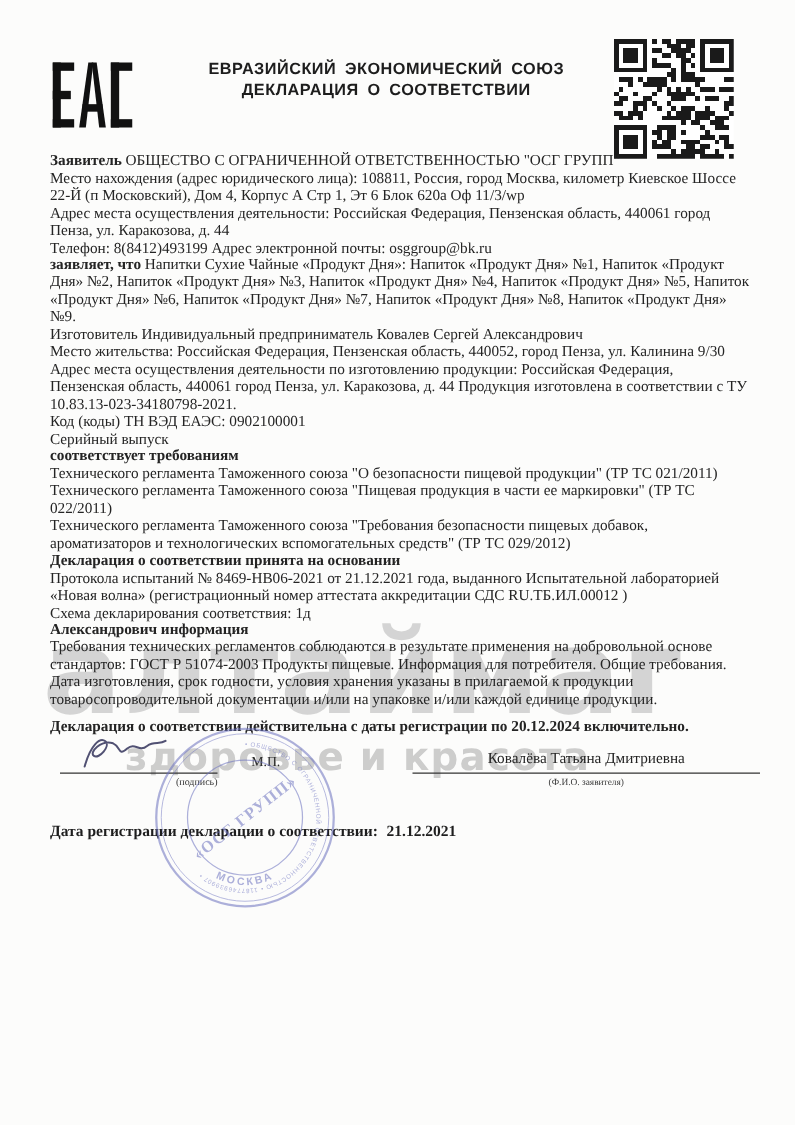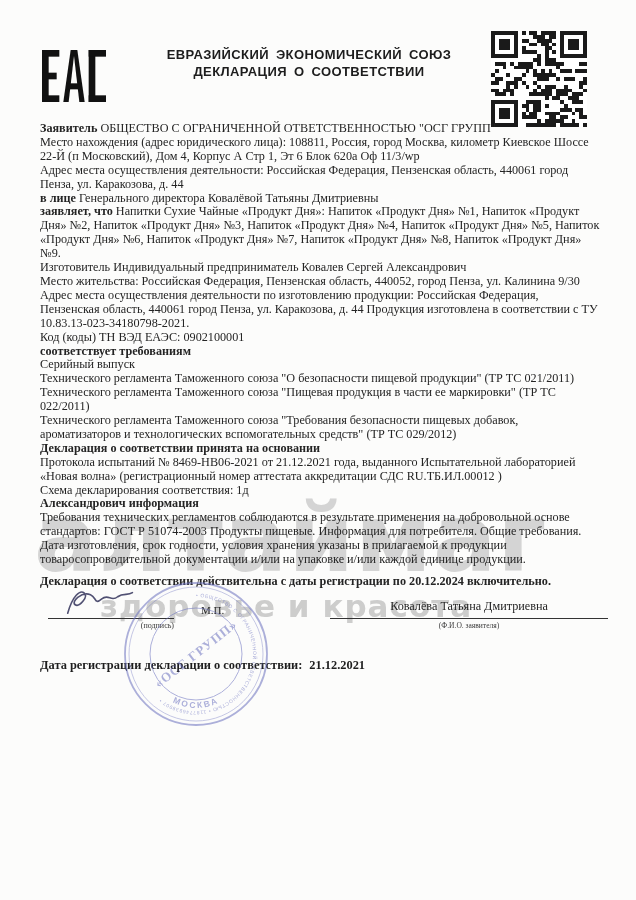--- a/index.html
+++ b/index.html
@@ -305,30 +305,29 @@
           <rect x="24" y="24" width="1" height="1"></rect>
         </g>
     </svg>
   </div>
 
   <div class="doc-body">
     <p class="ln"><b>Заявитель</b>
       <span>ОБЩЕСТВО С ОГРАНИЧЕННОЙ ОТВЕТСТВЕННОСТЬЮ "ОСГ ГРУПП"</span></p>
     <p class="ln"><span>Место нахождения (адрес юридического лица): 108811, Россия, город Москва, километр Киевское Шоссе 22-Й (п Московский), Дом 4, Корпус А Стр 1, Эт 6 Блок 620а Оф 11/3/wp</span></p>
     <p class="ln"><span>Адрес места осуществления деятельности: Российская Федерация, Пензенская область, 440061 город Пенза, ул. Каракозова, д. 44</span></p>
-    <p class="ln"><b>в лице</b>
-      <span>Генерального директора Ковалёвой Татьяны Дмитриевны</span></p>
+    <p class="ln"><span>Телефон: 8(8412)493199 Адрес электронной почты: osggroup@bk.ru</span></p>
     <p class="ln"><b>заявляет, что</b>
       <span>Напитки Сухие Чайные «Продукт Дня»: Напиток «Продукт Дня» №1, Напиток «Продукт Дня» №2, Напиток «Продукт Дня» №3, Напиток «Продукт Дня» №4, Напиток «Продукт Дня» №5, Напиток «Продукт Дня» №6, Напиток «Продукт Дня» №7, Напиток «Продукт Дня» №8, Напиток «Продукт Дня» №9.</span></p>
     <p class="ln"><span>Изготовитель Индивидуальный предприниматель Ковалев Сергей Александрович</span></p>
     <p class="ln"><span>Место жительства: Российская Федерация, Пензенская область, 440052, город Пенза, ул. Калинина 9/30</span></p>
     <p class="ln"><span>Адрес места осуществления деятельности по изготовлению продукции: Российская Федерация, Пензенская область, 440061 город Пенза, ул. Каракозова, д. 44 Продукция изготовлена в соответствии с ТУ 10.83.13-023-34180798-2021.</span></p>
     <p class="ln"><span>Код (коды) ТН ВЭД ЕАЭС: 0902100001</span></p>
+    <p class="ln"><span>Серийный выпуск</span></p>
     <p class="ln"><b>соответствует требованиям</b></p>
-    <p class="ln"><span>Серийный выпуск</span></p>
     <p class="ln"><span>Технического регламента Таможенного союза "О безопасности пищевой продукции" (ТР ТС 021/2011)</span></p>
     <p class="ln"><span>Технического регламента Таможенного союза "Пищевая продукция в части ее маркировки" (ТР ТС 022/2011)</span></p>
     <p class="ln"><span>Технического регламента Таможенного союза "Требования безопасности пищевых добавок, ароматизаторов и технологических вспомогательных средств" (ТР ТС 029/2012)</span></p>
     <p class="ln"><b>Декларация о соответствии принята на основании</b></p>
     <p class="ln"><span>Протокола испытаний № 8469-НВ06-2021 от 21.12.2021 года, выданного Испытательной лабораторией «Новая волна» (регистрационный номер аттестата аккредитации СДС RU.ТБ.ИЛ.00012 )</span></p>
     <p class="ln"><span>Схема декларирования соответствия: 1д</span></p>
     <p class="ln"><b>Александрович информация</b></p>
     <p class="ln"><span>Требования технических регламентов соблюдаются в результате применения на добровольной основе стандартов: ГОСТ Р 51074-2003 Продукты пищевые. Информация для потребителя. Общие требования. Дата изготовления, срок годности, условия хранения указаны в прилагаемой к продукции товаросопроводительной документации и/или на упаковке и/или каждой единице продукции.</span></p>
     <p class="ln gap-top"><b>Декларация о соответствии действительна с даты регистрации по 20.12.2024 включительно.</b></p>
   </div>

